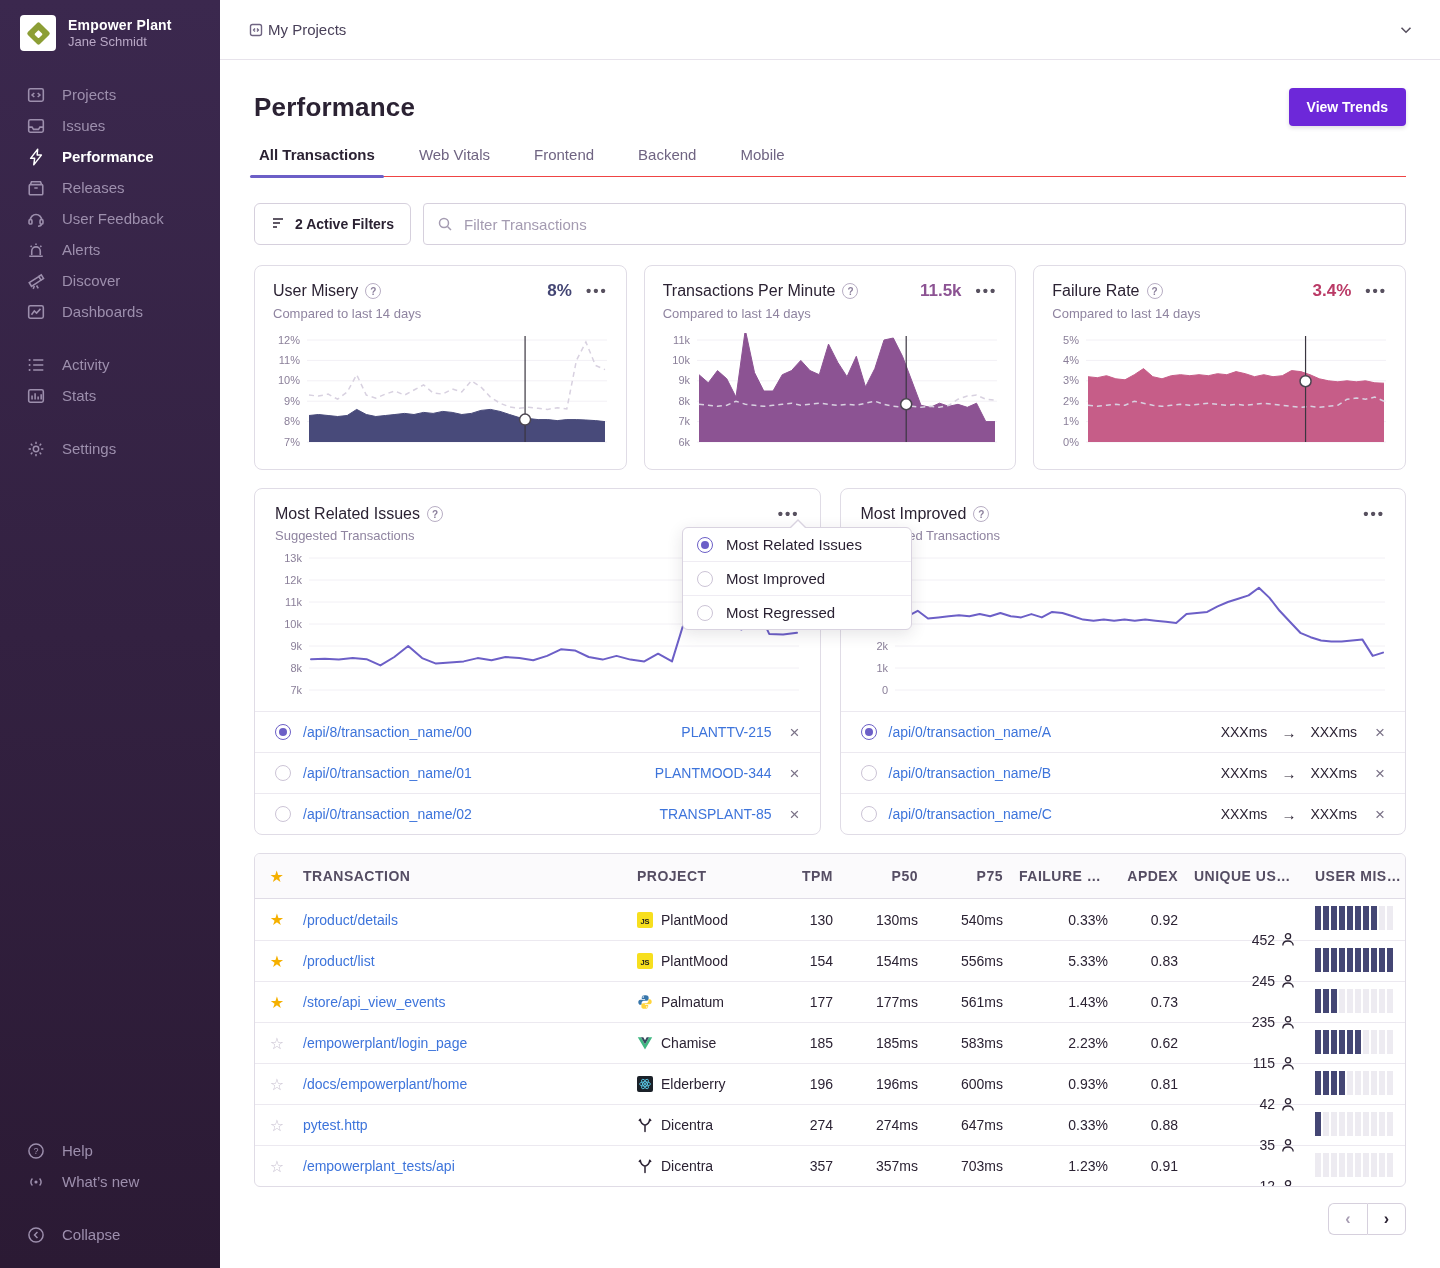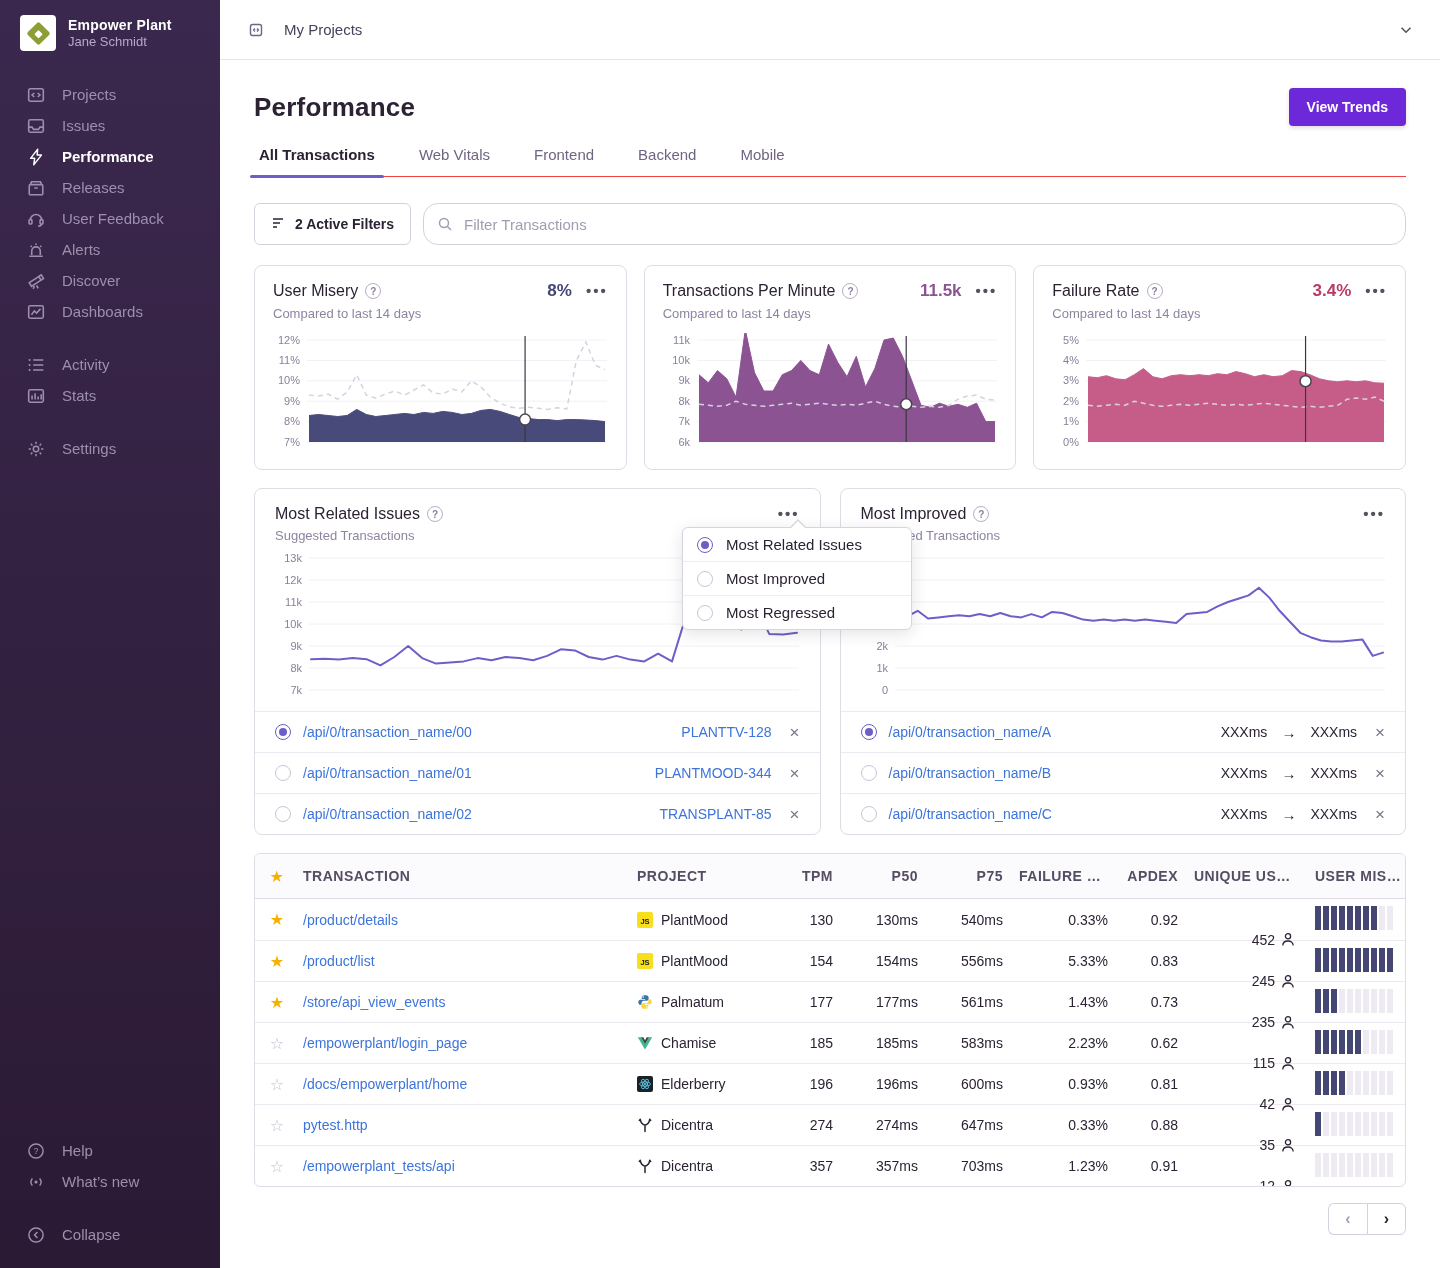--- a/index.html
+++ b/index.html
@@ -19,41 +19,41 @@
   .nav-item { display:flex; align-items:center; gap:17px; height:31px; padding-left:27px; color:#9D8FAD; font-size:15px; cursor:pointer; }
   .nav-item.active { color:#fff; font-weight:bold; }
   .nav-icon { width:18px; display:flex; justify-content:center; }
   .nav-icon svg { display:block; }
   .nav-footer { margin-top:auto; display:flex; flex-direction:column; }
   .nav-collapse { margin:22px 0 18px; }
 
   
   .main { flex:1; display:flex; flex-direction:column; min-width:0; }
   .topbar { height:60px; border-bottom:1px solid #E7E3EB; display:flex; }
-  .tb-seg { flex:1; display:flex; align-items:center; padding:0 28px; gap:20px; cursor:pointer; color:#494059; font-size:15px; }
+  .tb-seg { flex:1; display:flex; align-items:center; padding:0 28px; gap:4px; cursor:pointer; color:#494059; font-size:15px; }
   .tb-seg + .tb-seg { border-left:1px solid #ECE9F0; }
   .tb-label { flex:1; }
   .tb-icon svg, .chev svg { display:block; }
 
   .content { flex:1; padding:0 34px; overflow:hidden; }
 
   .header-row { margin-top:28px; display:flex; align-items:center; justify-content:space-between; }
   .page-title { font-size:26px; font-weight:bold; color:#2B2233; letter-spacing:.2px; }
   .btn-primary { background:#6d28d9; color:#fff; font-size:14px; font-weight:bold; border:none; border-radius:4px; padding:11px 18px; cursor:pointer; box-shadow:0 2px 4px rgba(43,34,51,.15); }
 
   .tabs { margin-top:20px; display:flex; gap:34px; border-bottom:1px solid #ef4444; }
   .tab { font-size:15px; color:#6F6482; padding:0 5px 13px; cursor:pointer; position:relative; }
   .tab.active { color:#2B2233; font-weight:bold; }
   .tab.active::after { content:""; position:absolute; left:-4px; right:-4px; bottom:-2px; height:3px; background:#6C5FC7; border-radius:2px; }
 
   .filter-row { margin-top:26px; display:flex; gap:12px; }
   .btn-filter { display:flex; align-items:center; gap:10px; height:42px; padding:0 16px; background:#fff; border:1px solid #D6D0DD; border-radius:6px; font-size:14px; font-weight:bold; color:#2B2233; cursor:pointer; }
   .search-wrap { flex:1; position:relative; }
   .search-wrap svg { position:absolute; left:14px; top:13px; }
-  .search-input { width:100%; height:42px; border:1px solid #D6D0DD; border-radius:15px; padding:0 14px 0 40px; font-size:15px; color:#2B2233; font-family:inherit; }
+  .search-input { width:100%; height:42px; border:1px solid #D6D0DD; border-radius:4px; padding:0 14px 0 40px; font-size:15px; color:#2B2233; font-family:inherit; }
   .search-input::placeholder { color:#A49BB1; }
 
   
   .metric-row { margin-top:20px; display:flex; gap:17px; }
   .card { background:#fff; border:1px solid #E0DCE6; border-radius:8px; }
   .metric-card { flex:1; padding:15px 18px 14px; }
   .card-head { display:flex; align-items:center; }
   .card-title { font-size:16px; font-weight:500; color:#2B2233; }
   .help-icon { width:16px; height:16px; border:1px solid #B8AEC4; border-radius:50%; color:#8B7F9B; font-size:10px; font-weight:bold; display:inline-flex; align-items:center; justify-content:center; margin-left:7px; cursor:pointer; }
   .card-value { margin-left:auto; font-size:17px; font-weight:bold; }
@@ -427,22 +427,22 @@
               <text x="27" y="98.5" text-anchor="end" font-size="11" fill="#8A7F99">9k</text>
               <line x1="34" y1="117" x2="524" y2="117" stroke="#F2F0F5" stroke-width="1"></line>
               <text x="27" y="120.5" text-anchor="end" font-size="11" fill="#8A7F99">8k</text>
               <line x1="34" y1="139" x2="524" y2="139" stroke="#F2F0F5" stroke-width="1"></line>
               <text x="27" y="142.5" text-anchor="end" font-size="11" fill="#8A7F99">7k</text>
               <polyline points="36.0,108.2 49.9,107.8 63.8,108.6 77.7,107.1 91.5,108.2 105.4,114.4 119.3,106.0 133.2,95.0 147.1,107.1 161.0,112.6 174.9,111.5 188.7,110.4 202.6,107.1 216.5,109.3 230.4,106.0 244.3,107.1 258.2,109.3 272.1,104.9 285.9,98.3 299.8,99.4 313.7,106.0 327.6,108.6 341.5,104.9 355.4,108.6 369.3,110.4 383.1,102.7 397.0,110.4 410.9,65.3 424.8,63.8 438.7,66.4 452.6,71.9 466.5,78.5 480.3,53.2 494.2,82.9 508.1,83.6 522.0,81.8" fill="none" stroke="#6C5FC7" stroke-width="2" stroke-linejoin="round" stroke-linecap="round"></polyline>
             </svg></div>
         <div class="widget-list">
           <div class="w-row">
             <span class="radio selected"></span>
-            <a class="w-link w-grow">/api/0/transaction_name/00</a>
-            <a class="w-link">PLANTTV-128</a>
+            <a class="w-link w-grow">/api/8/transaction_name/00</a>
+            <a class="w-link">PLANTTV-215</a>
             <span class="x-btn">×</span>
           </div>
           <div class="w-row">
             <span class="radio"></span>
             <a class="w-link w-grow">/api/0/transaction_name/01</a>
             <a class="w-link">PLANTMOOD-344</a>
             <span class="x-btn">×</span>
           </div>
           <div class="w-row">
             <span class="radio"></span>

